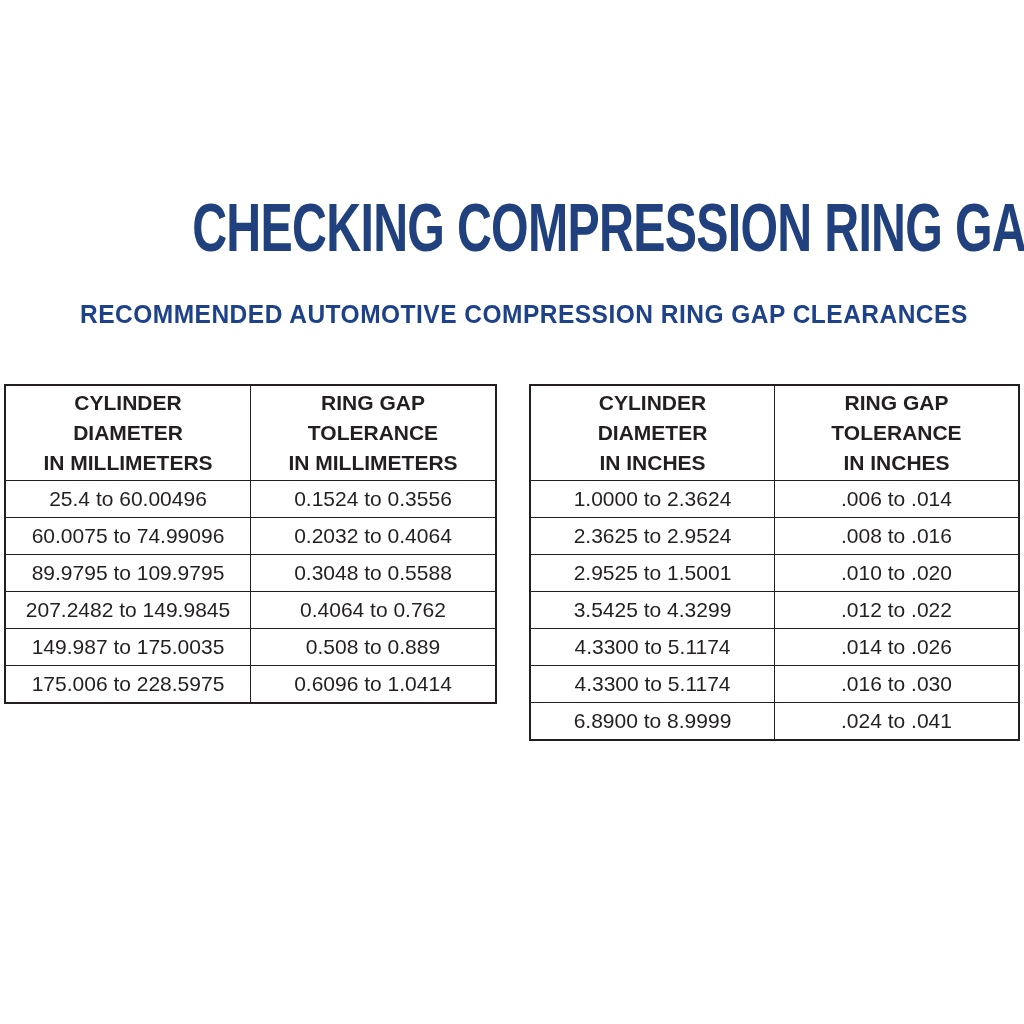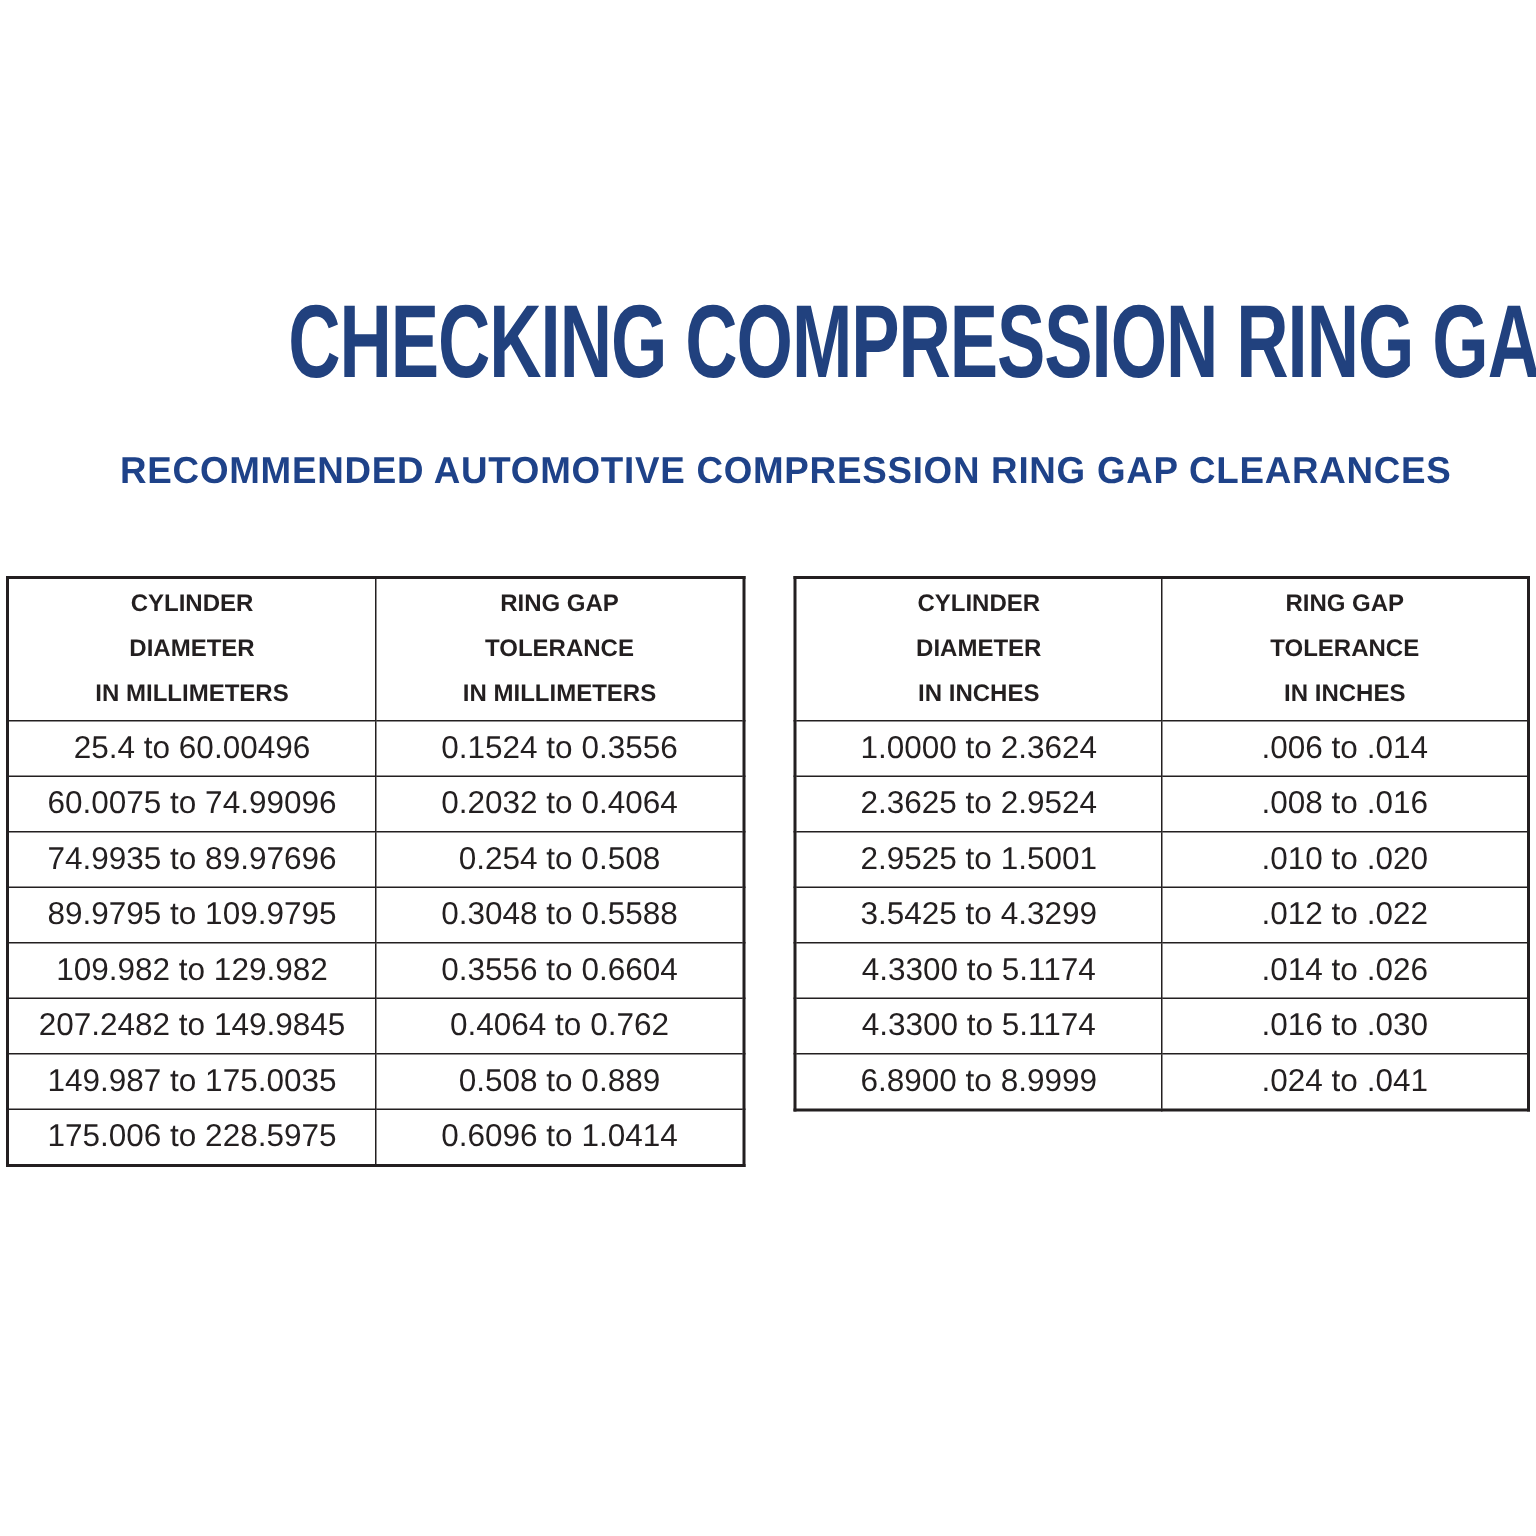--- a/index.html
+++ b/index.html
@@ -68,21 +68,21 @@
 
   .gap-table th, .gap-table td {
     border: 1.5px solid #231f20;
     text-align: center;
     vertical-align: middle;
     padding: 0;
     overflow: hidden;
   }
   .gap-table th {
     height: 94px;
-    font-size: 16px;
+    font-size: 21px;
     font-weight: 700;
     color: #231f20;
   }
   .gap-table th .hline {
     display: block;
     line-height: 30px;
   }
   .gap-table td {
     height: 36px;
     font-size: 21px;
@@ -119,30 +119,22 @@
   <tbody>
     <tr>
       <td>25.4 to 60.00496</td>
       <td>0.1524 to 0.3556</td>
     </tr>
     <tr>
       <td>60.0075 to 74.99096</td>
       <td>0.2032 to 0.4064</td>
     </tr>
     <tr>
-      <td>74.9935 to 89.97696</td>
-      <td>0.254 to 0.508</td>
-    </tr>
-    <tr>
       <td>89.9795 to 109.9795</td>
       <td>0.3048 to 0.5588</td>
-    </tr>
-    <tr>
-      <td>109.982 to 129.982</td>
-      <td>0.3556 to 0.6604</td>
     </tr>
     <tr>
       <td>207.2482 to 149.9845</td>
       <td>0.4064 to 0.762</td>
     </tr>
     <tr>
       <td>149.987 to 175.0035</td>
       <td>0.508 to 0.889</td>
     </tr>
     <tr>

